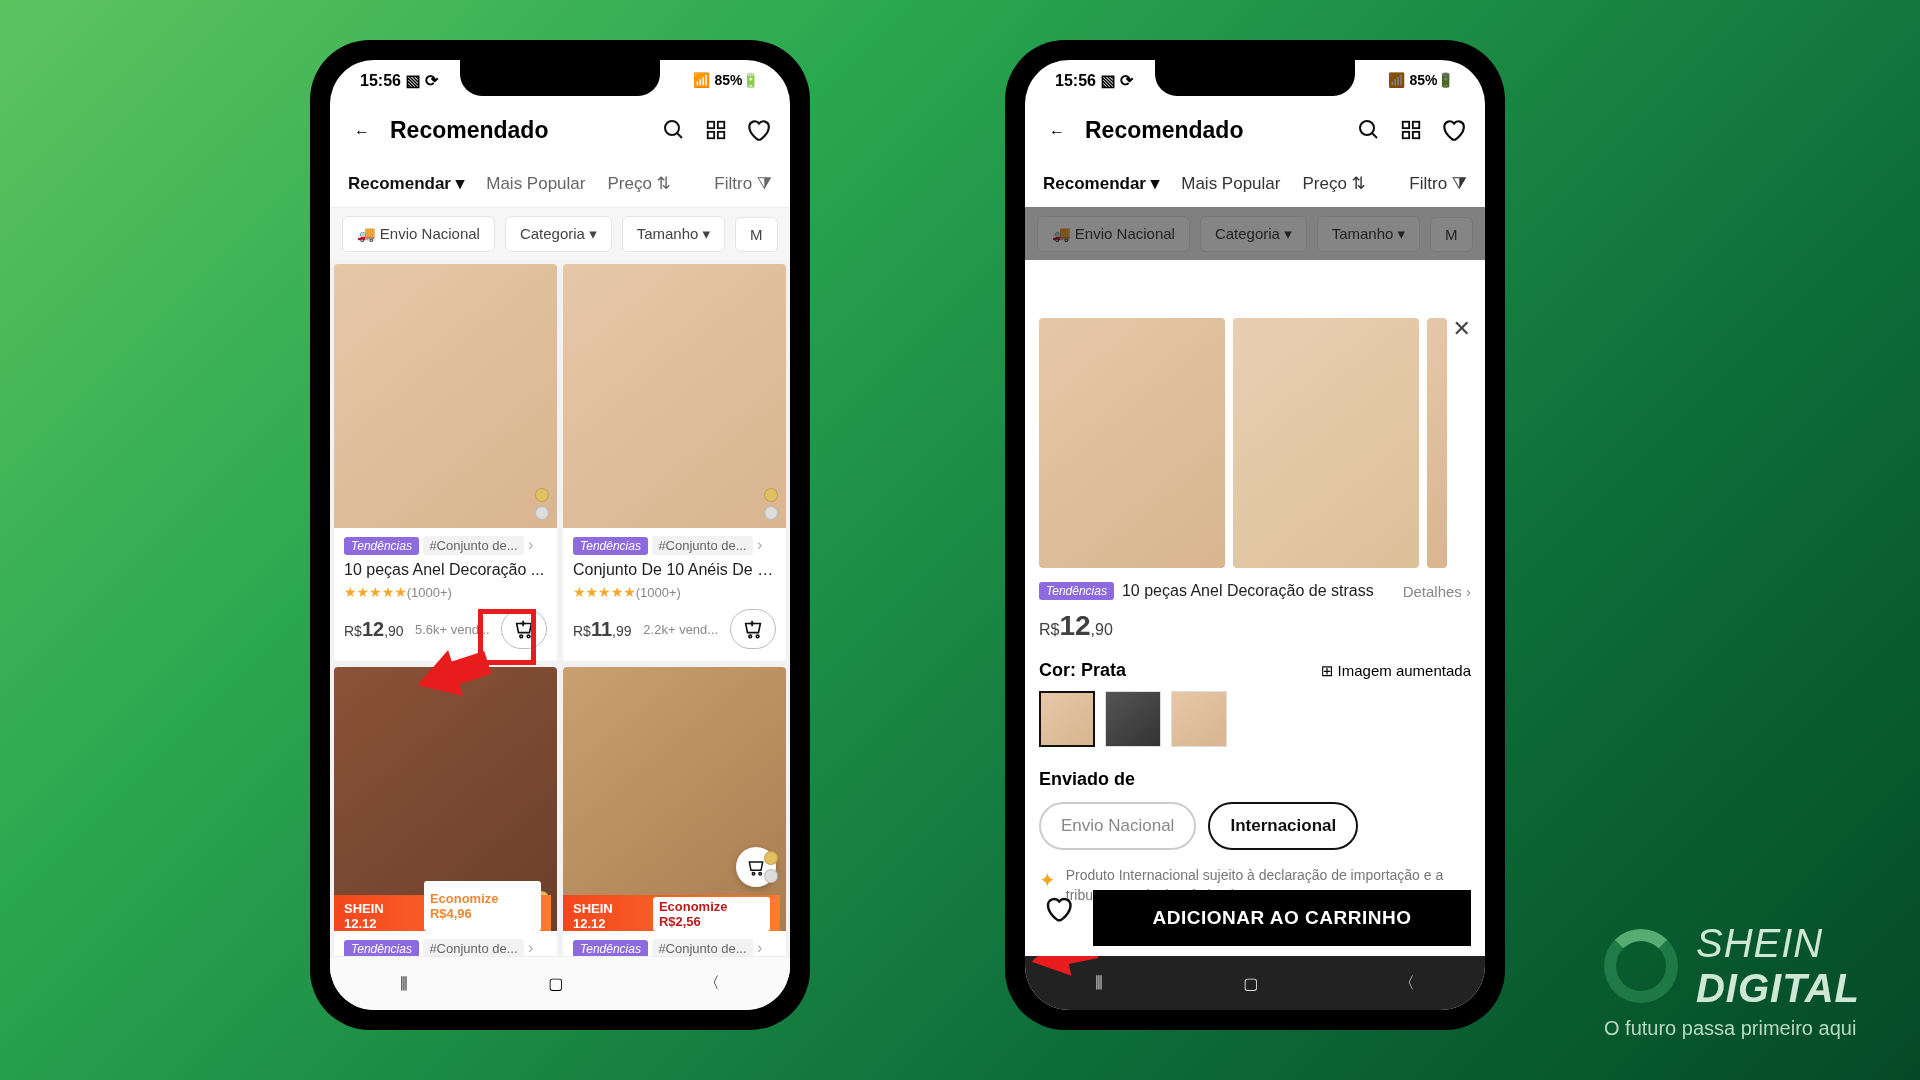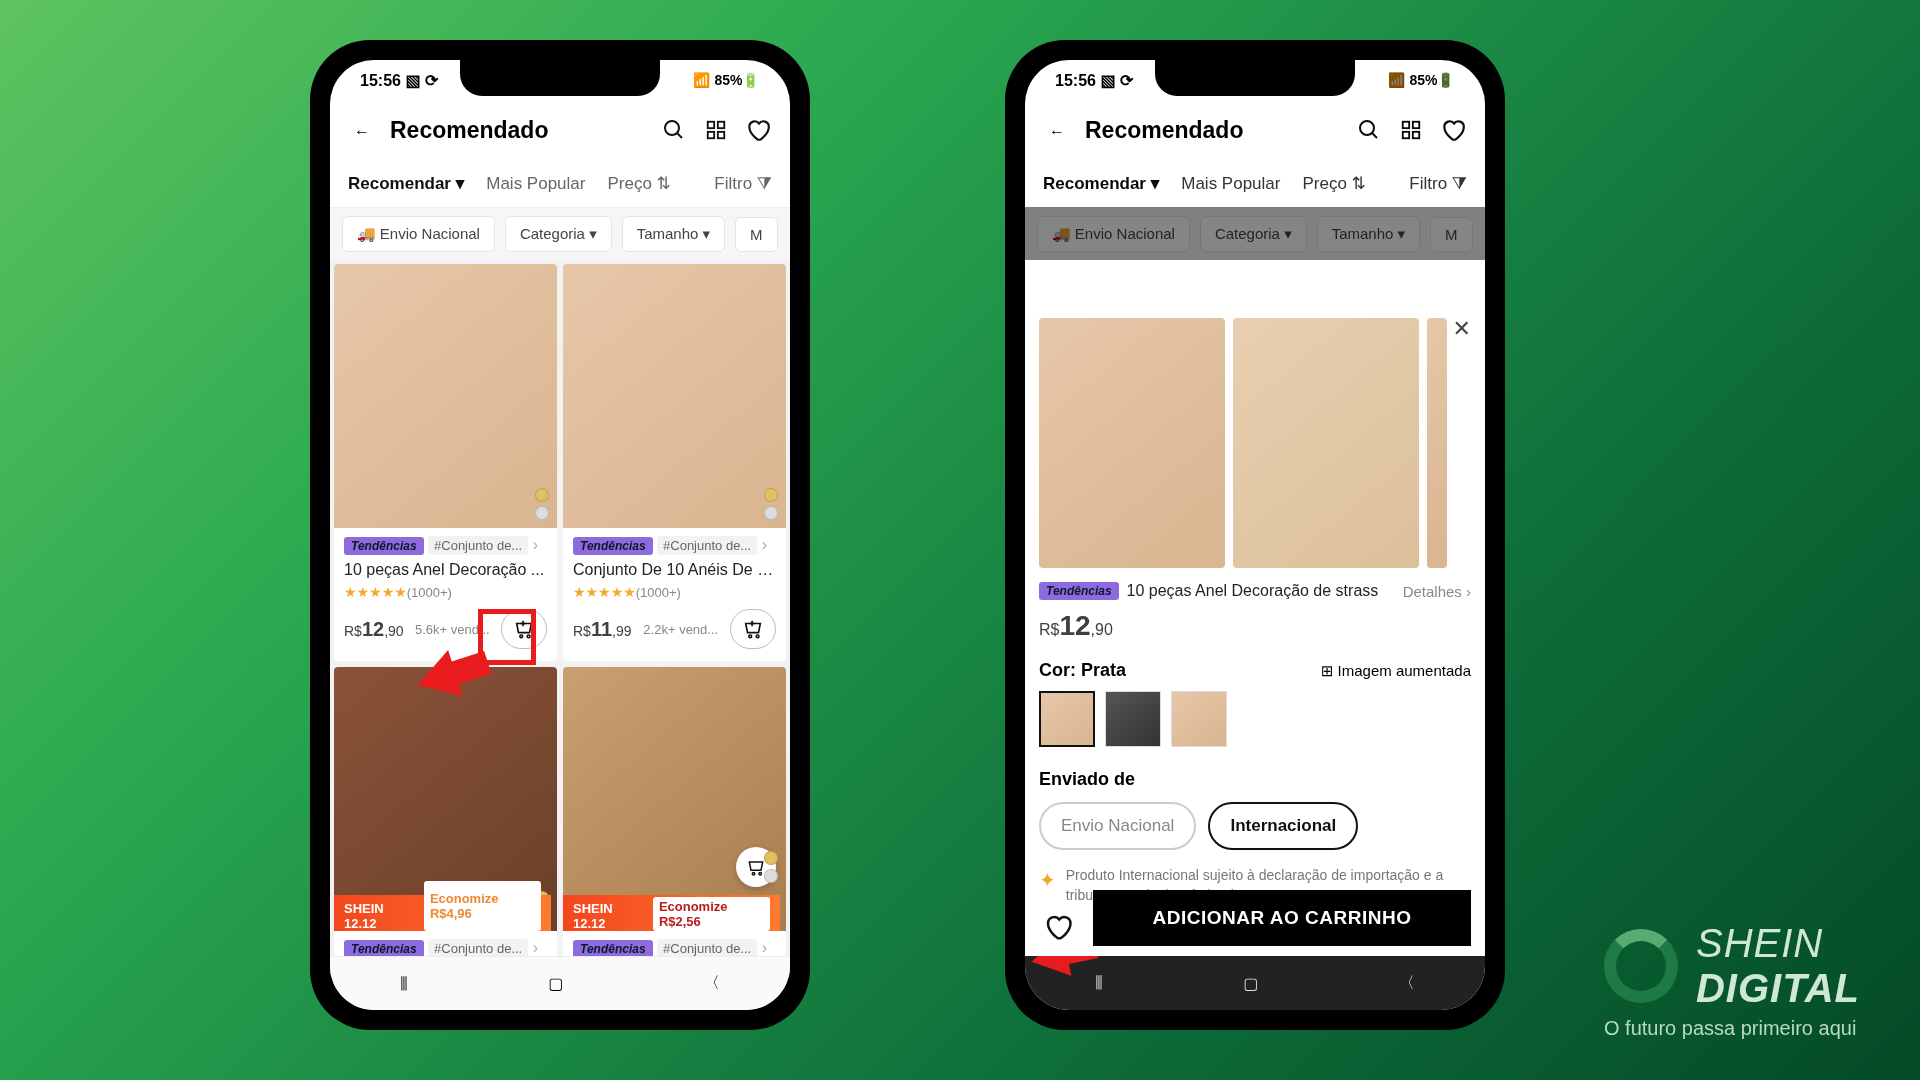--- a/index.html
+++ b/index.html
@@ -19,21 +19,21 @@
 .tabs .act{font-weight:700;color:#111}
 .chips{height:52px;display:flex;align-items:center;gap:10px;padding:0 12px;background:#f6f6f6}
 .chip{background:#fff;border:1px solid #e5e5e5;border-radius:6px;padding:8px 14px;font-size:15px;color:#444;white-space:nowrap}
 .grid{display:grid;grid-template-columns:1fr 1fr;gap:6px;padding:4px;background:#f2f2f2}
 .card{background:#fff;border-radius:4px;overflow:hidden}
 .pimg{width:100%;height:264px;background:linear-gradient(140deg,#e6c7a8 0%,#d9b590 100%);position:relative}
 .pimg.hand{background:linear-gradient(140deg,#8a5338 0%,#6b3f2a 100%)}
 .dots{position:absolute;bottom:8px;right:8px;display:flex;flex-direction:column;gap:4px}
 .dot{width:14px;height:14px;border-radius:50%;border:1px solid rgba(0,0,0,.15)}
 .pinfo{padding:8px 10px 12px}
-.trend{display:inline-block;background:#8d6bde;color:#0f172a;font-style:italic;font-size:12px;padding:2px 7px;border-radius:3px;font-weight:700}
+.trend{display:inline-block;background:#8d6bde;color:#ffffff;font-style:italic;font-size:12px;padding:2px 7px;border-radius:3px;font-weight:400}
 .tag{font-size:13px;color:#666;background:#f2f2f2;padding:2px 6px;border-radius:3px}
 .pname{font-size:16px;color:#222;margin:6px 0 4px;white-space:nowrap;overflow:hidden;text-overflow:ellipsis}
 .stars{color:#f7a92c;font-size:14px}
 .rc{color:#888;font-size:13px}
 .prow{display:flex;align-items:center;justify-content:space-between;margin-top:8px}
 .price{font-size:14px;color:#404040}
 .price b{font-size:20px;font-weight:800}
 .sold{font-size:13px;color:#888}
 .cartb{width:46px;height:40px;border:1.5px solid #bbb;border-radius:22px;display:flex;align-items:center;justify-content:center;font-size:20px}
 .hl-box{position:absolute;border:5px solid #e81c1c;pointer-events:none;z-index:50}
@@ -48,21 +48,21 @@
 .mimg{width:186px;height:250px;background:linear-gradient(140deg,#e6c7a8,#d9b590);border-radius:4px;flex-shrink:0}
 .mrow{display:flex;align-items:center;gap:8px;margin-top:14px;font-size:16px}
 .det{color:#888;font-size:15px}
 .cswatch{width:56px;height:56px;background:linear-gradient(140deg,#e6c7a8,#d9b590);border:1px solid #ddd}
 .cswatch.sel{border:2px solid #111}
 .cswatch.b{background:linear-gradient(140deg,#555,#333)}
 .ship{display:flex;gap:12px;margin-top:12px}
 .sbtn{flex:0 0 auto;padding:12px 20px;border:2px solid #ccc;border-radius:26px;font-size:17px;color:#888}
 .sbtn.act{border-color:#111;color:#111;font-weight:700}
 .note{display:flex;gap:10px;margin-top:16px;font-size:14px;color:#777;line-height:1.4}
-.addbar{position:absolute;bottom:10px;left:14px;right:14px;display:flex;gap:16px;align-items:flex-end}
+.addbar{position:absolute;bottom:10px;left:14px;right:14px;display:flex;gap:16px;align-items:flex-start}
 .fav{width:38px;height:38px;display:flex;align-items:center;justify-content:center;font-size:26px}
 .addbtn{flex:1;background:#000;color:#fff;font-weight:800;font-size:19px;height:56px;display:flex;align-items:center;justify-content:center;letter-spacing:.5px}
 .logo{position:absolute;right:60px;bottom:40px;color:#cfe8d6;text-align:left}
 .logo .t{font-size:40px;font-weight:800;letter-spacing:1px;font-style:italic}
 .logo .s{font-size:20px;margin-top:6px;color:#b8d9c2}
 .logo-wrap{display:flex;align-items:center;gap:18px}
 .ring{width:74px;height:74px;border-radius:50%;border:12px solid rgba(100,220,140,.25);border-top-color:rgba(150,240,170,.55);position:relative}
 </style>
 </head>
 <body>

